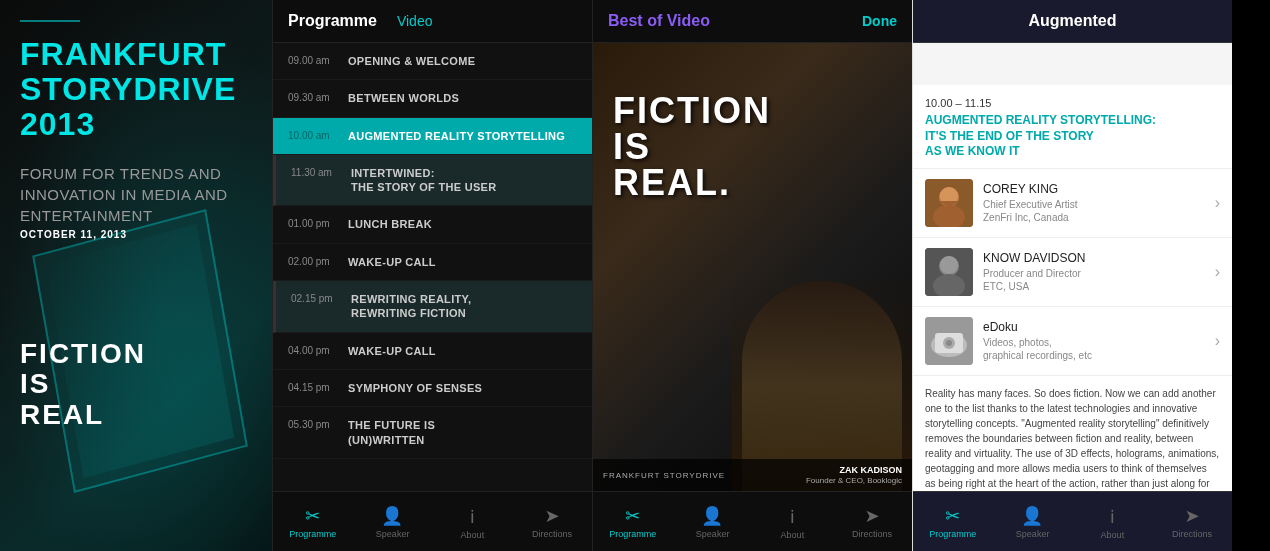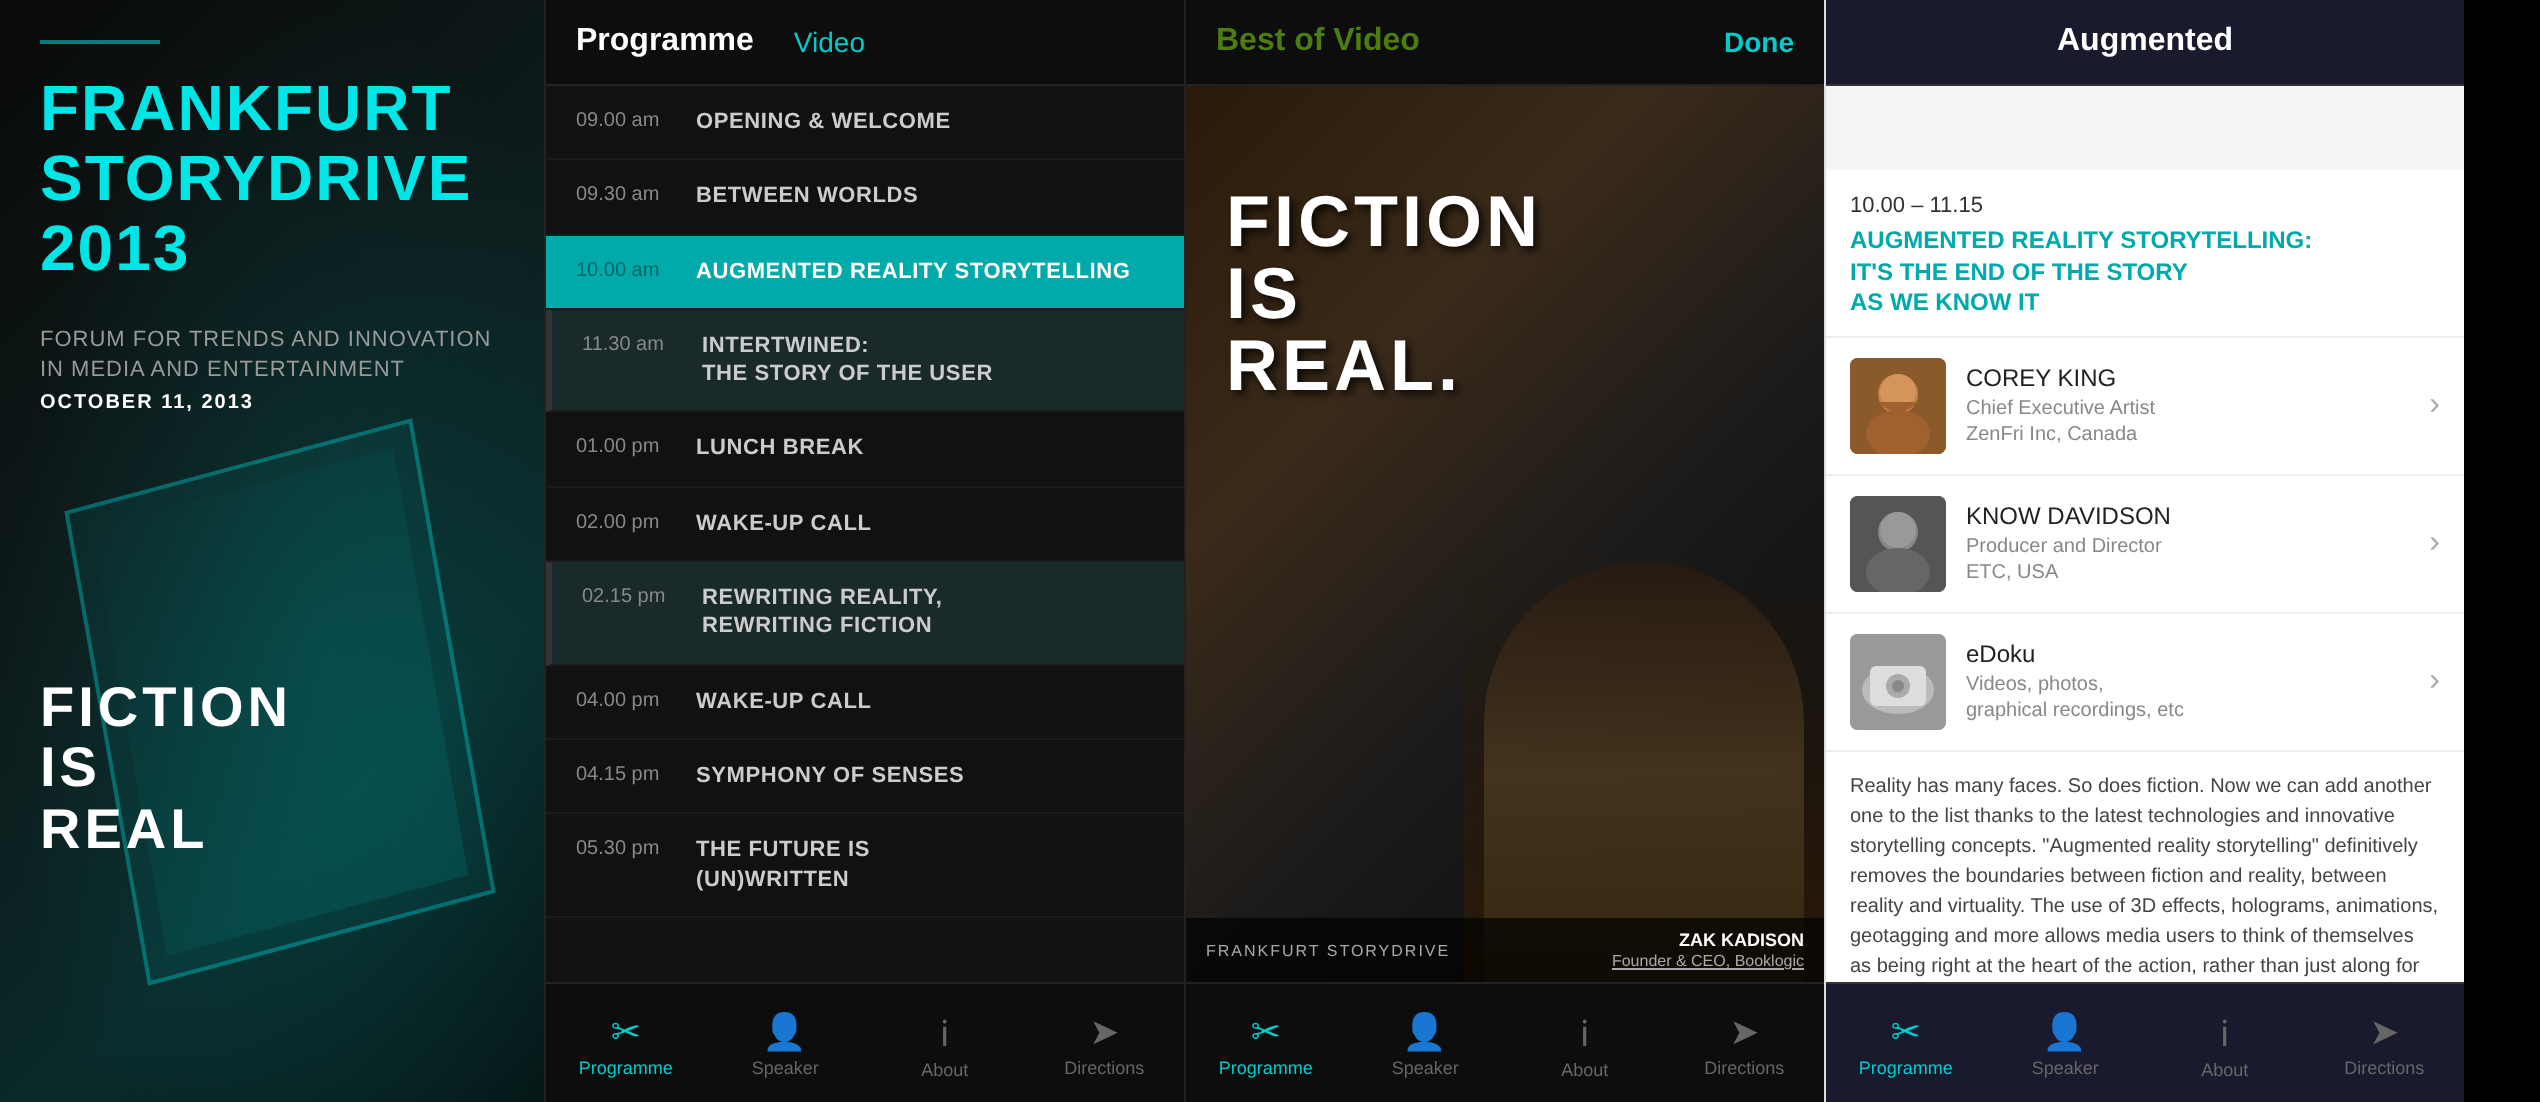--- a/index.html
+++ b/index.html
@@ -57,21 +57,21 @@
     .hero-title {
       color: #00e5e5;
       font-size: 32px;
       font-weight: bold;
       line-height: 1.1;
       letter-spacing: 1px;
       margin-bottom: 20px;
     }
     .hero-subtitle {
       color: #999;
-      font-size: 11px;
+      font-size: 15px;
       line-height: 1.4;
       text-transform: uppercase;
       letter-spacing: 0.5px;
       margin-bottom: 3px;
     }
     .hero-date {
       color: #fff;
       font-size: 10px;
       font-weight: bold;
       letter-spacing: 1px;
@@ -198,21 +198,21 @@
     }
     .video-header {
       display: flex;
       align-items: center;
       justify-content: space-between;
       padding: 12px 15px;
       border-bottom: 1px solid #222;
       background: #0d0d0d;
     }
     .video-header-title {
-      color: #4d7c0f;
+      color: #8b5cf6;
       font-size: 16px;
       font-weight: bold;
       text-align: right;
     }
     .video-header-done {
       color: #00cccc;
       font-size: 14px;
       font-weight: bold;
     }
     .video-content {
@@ -280,21 +280,20 @@
     .video-caption-right {
       color: #fff;
       font-size: 9px;
       font-weight: bold;
       text-align: right;
     }
     .video-caption-right-sub {
       color: #aaa;
       font-size: 8px;
       font-weight: normal;
-      text-decoration: underline;
     }
 
     
     .panel-augmented {
       width: 320px;
       height: 551px;
       background: #f5f5f5;
       flex-shrink: 0;
       display: flex;
       flex-direction: column;

